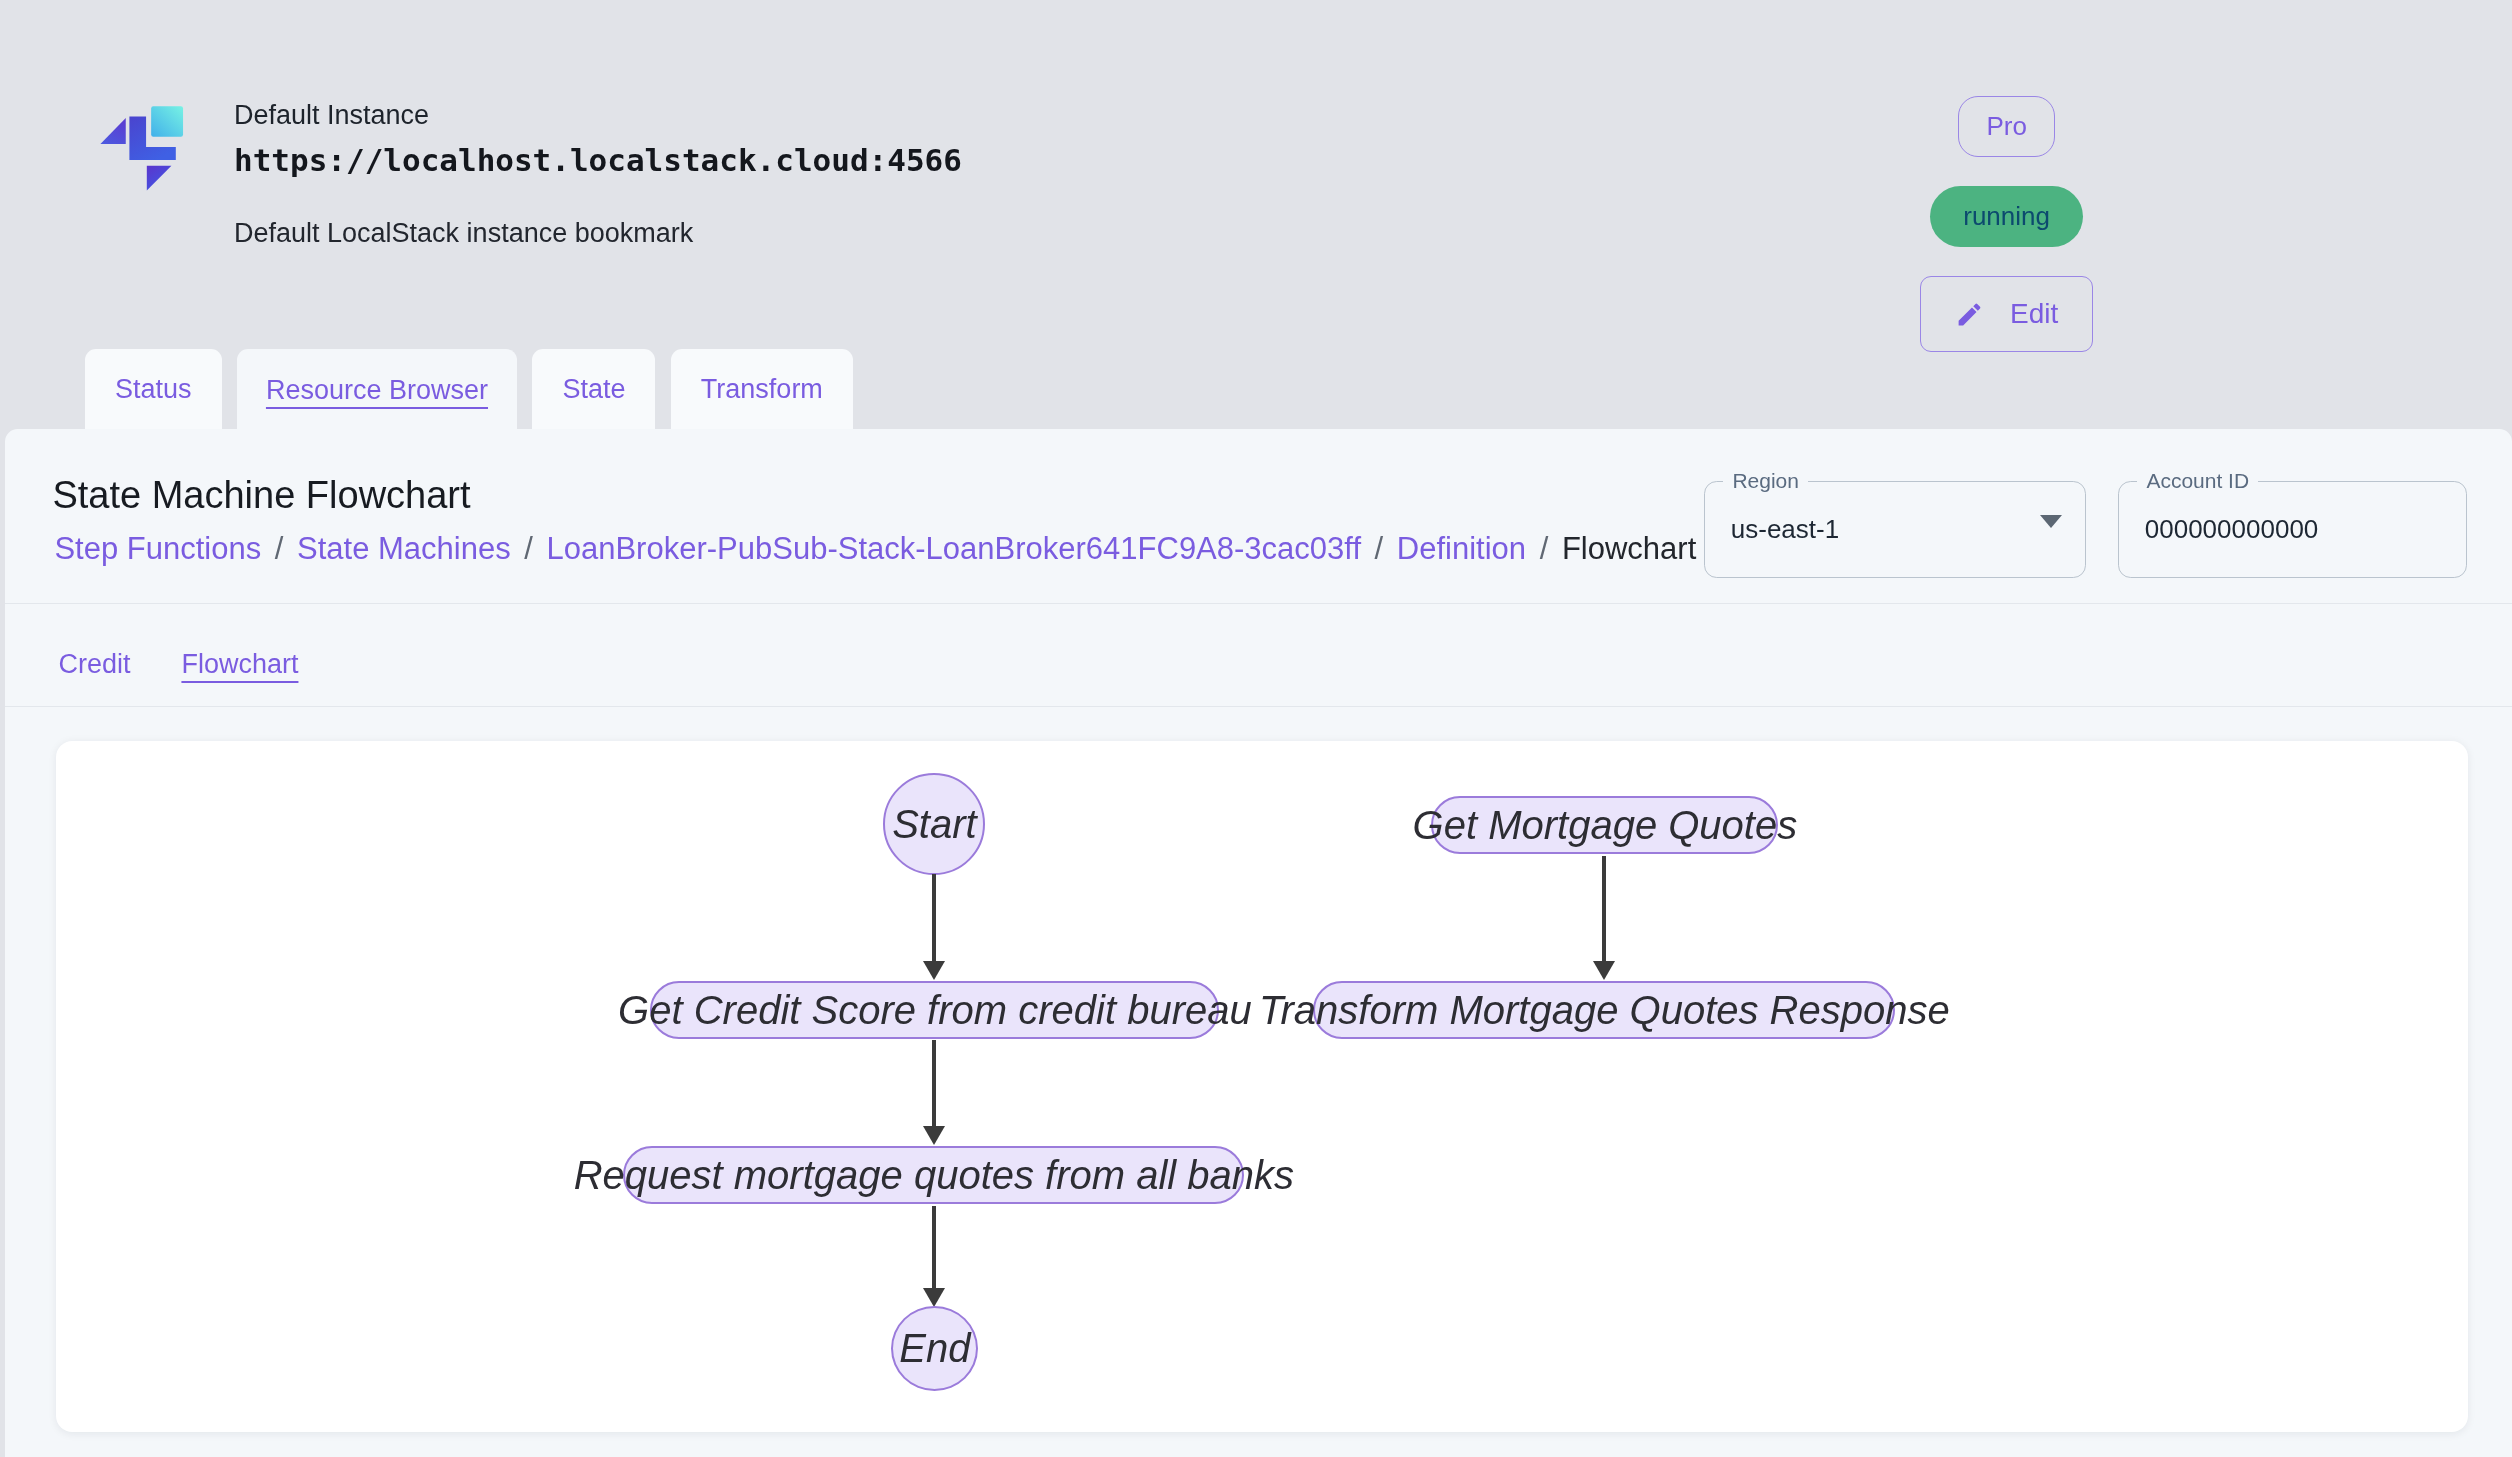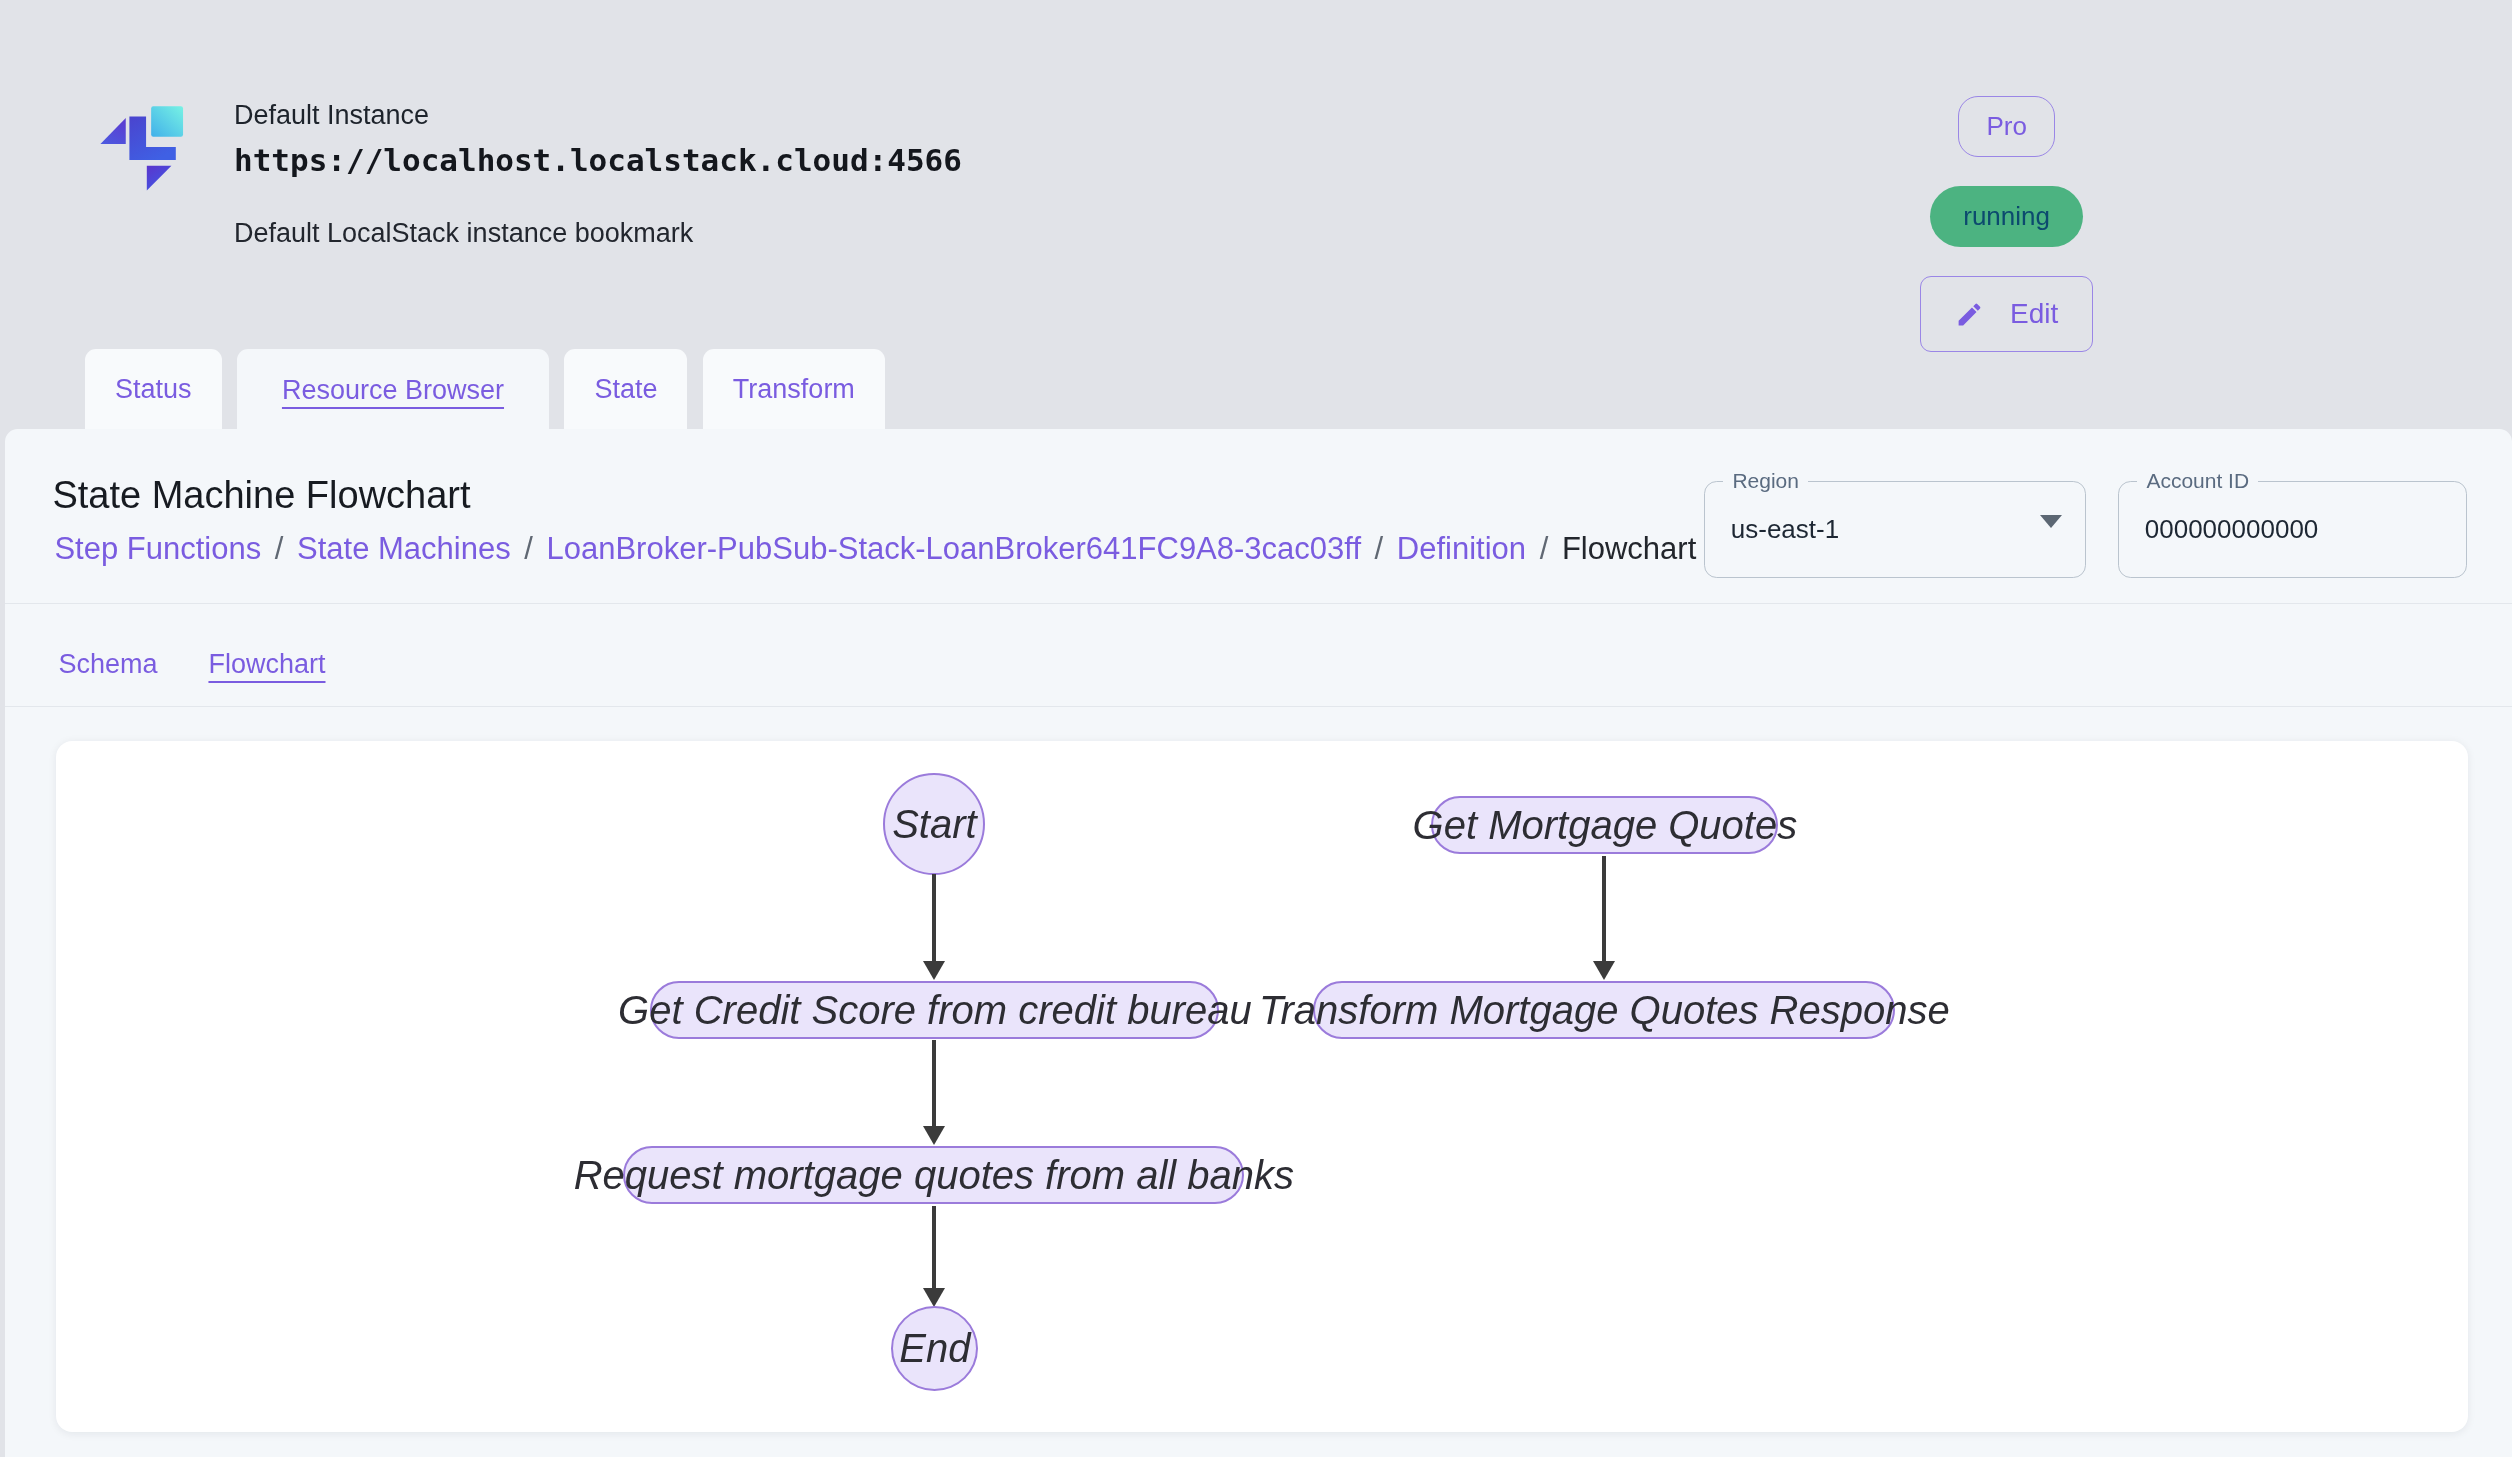--- a/index.html
+++ b/index.html
@@ -37,21 +37,21 @@
     color:var(--accent);font-size:28px;display:flex;align-items:center;gap:26px;background:transparent;cursor:pointer;
   }
   .btn-edit svg{width:29px;height:29px;fill:var(--accent);}
   
   .tabs{position:absolute;left:85px;top:349px;height:80px;display:flex;gap:15.4px;z-index:3;}
   .tab{
     background:var(--tab_bg);border-radius:11px 11px 0 0;display:flex;align-items:center;
     padding:0 30px;font-size:27px;color:var(--accent);cursor:pointer;
   }
   .tab.active{
-    background:var(--panel_bg);padding:0 45px;height:83px;
+    background:var(--panel_bg);padding:0 29px;height:83px;
     text-decoration:underline;text-decoration-thickness:2.3px;text-underline-offset:8.2px;
   }
   
   .panel{
     position:absolute;left:5.4px;right:0;top:429px;bottom:0;
     background:var(--panel_bg);border-radius:12.7px 12.7px 0 0;z-index:1;
   }
   .page-title{position:absolute;left:47px;top:45px;font-size:38px;font-weight:500;color:#171b21;}
   .breadcrumb{position:absolute;left:49px;top:102px;font-size:31px;display:flex;gap:13.6px;align-items:center;white-space:nowrap;}
   .bc-link{color:var(--accent);cursor:pointer;}
@@ -183,21 +183,21 @@
   </div>
 
   <div class="field field-account">
     <span class="field-label">Account ID</span>
     <input class="field-value" value="000000000000" style="">
   </div>
 
   <div class="divider divider-1"></div>
 
   <div class="subtabs">
-    <div class="subtab">Schema</div>
+    <div class="subtab">Credit</div>
     <div class="subtab active">Flowchart</div>
   </div>
 
   <div class="divider divider-2"></div>
 
   <div class="card">
     <div class="fnode circle n-start">Start</div>
     <div class="flow-arrow a1"></div>
     <div class="fnode n-credit">Get Credit Score from credit bureau</div>
     <div class="flow-arrow a2"></div>

